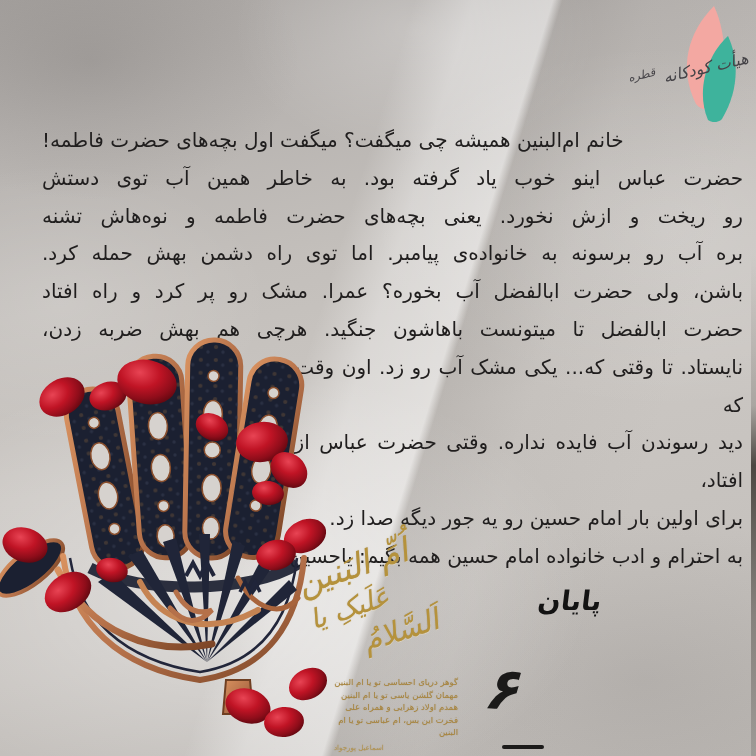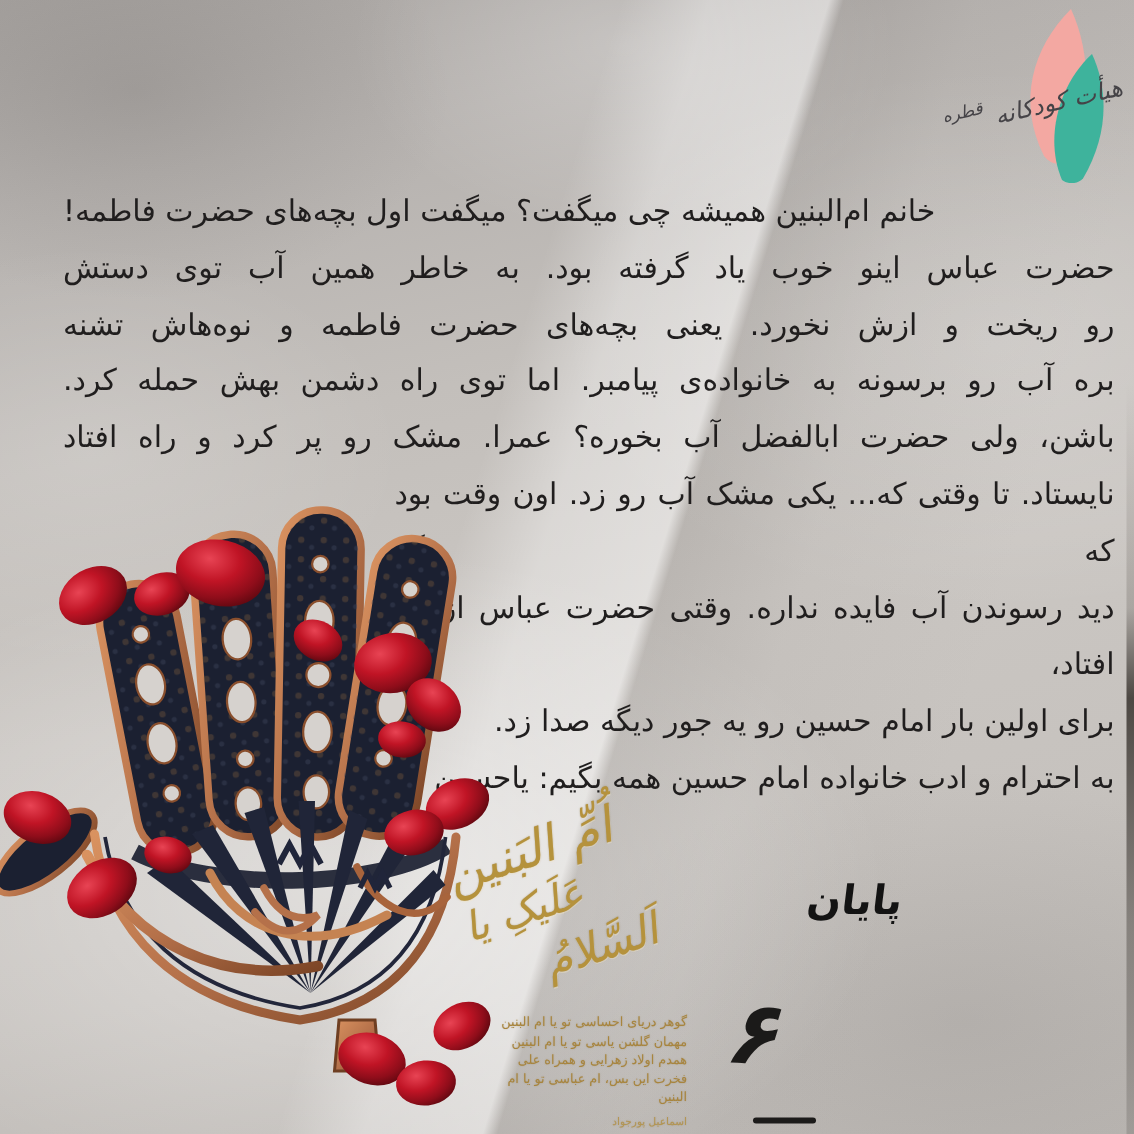--- a/index.html
+++ b/index.html
@@ -43,21 +43,21 @@
   
   .gold-cal{position:absolute;left:238px;top:552px;width:220px;height:175px;
     transform:rotate(-18deg);direction:rtl;color:#b5923c;
     text-shadow:0 1px 0 rgba(255,244,214,.35), 0 0 1px rgba(122,93,30,.6);}
   .gold-cal .cal1{font-size:33px;margin-right:26px;line-height:40px;font-style:italic;}
   .gold-cal .cal2{font-size:27px;margin-right:58px;line-height:36px;font-style:italic;}
   .gold-cal .cal3{font-size:29px;margin-right:18px;line-height:38px;font-style:italic;}
 
   .poem{position:absolute;left:320px;top:676px;width:138px;direction:rtl;text-align:right;
     color:#a8853e;font-size:8.5px;line-height:12.5px;text-shadow:0 0 1px rgba(140,108,40,.4);}
-  .poem .sig{font-size:7px;color:#b39552;margin-top:3px;margin-left:14px;text-align:right;}
+  .poem .sig{font-size:7px;color:#b39552;margin-top:3px;margin-left:14px;text-align:left;}
 
   
   .end-label{position:absolute;left:538px;top:585px;color:#131313;font-size:27px;font-weight:bold;
     transform:skewX(-7deg);direction:rtl;}
   .page-number{position:absolute;left:488px;top:660px;color:#1b1a19;font-size:58px;font-weight:bold;
     transform:skewX(-14deg) rotate(3deg);direction:rtl;line-height:1;}
   .page-underline{position:absolute;left:502px;top:745px;width:42px;height:4px;background:#1c1b1a;border-radius:2px;}
 </style>
 </head>
 <body>
@@ -77,20 +77,21 @@
       <span class="raised">قطره</span>
     </div>
   </div>
 
   <div class="story">
     <div class="story-line l1">خانم ام‌البنین همیشه چی میگفت؟ میگفت اول بچه‌های حضرت فاطمه!</div>
     <div class="story-line jfull">حضرت عباس اینو خوب یاد گرفته بود. به خاطر همین آب توی دستش</div>
     <div class="story-line jfull">رو ریخت و ازش نخورد. یعنی بچه‌های حضرت فاطمه و نوه‌هاش تشنه</div>
     <div class="story-line jfull">بره آب رو برسونه به خانواده‌ی پیامبر. اما توی راه دشمن بهش حمله کرد.</div>
     <div class="story-line jfull">باشن، ولی حضرت ابالفضل آب بخوره؟ عمرا. مشک رو پر کرد و راه افتاد</div>
+    <div class="story-line jfull">حضرت ابالفضل تا میتونست باهاشون جنگید. هرچی هم بهش ضربه زدن،</div>
     <div class="story-line l7">نایستاد. تا وقتی که... یکی مشک آب رو زد. اون وقت بود که دیگه</div>
     <div class="story-line l8">دید رسوندن آب فایده نداره. وقتی حضرت عباس از اسب افتاد،</div>
     <div class="story-line l9">برای اولین بار امام حسین رو یه جور دیگه صدا زد.</div>
     <div class="story-line l11">به احترام و ادب خانواده امام حسین همه بگیم: یاحسین</div>
   </div>
 
   <div class="emblem">
     <svg width="345" height="426" viewBox="0 0 345 426">
       <defs>
         <radialGradient id="pg" cx="35%" cy="32%" r="75%">

